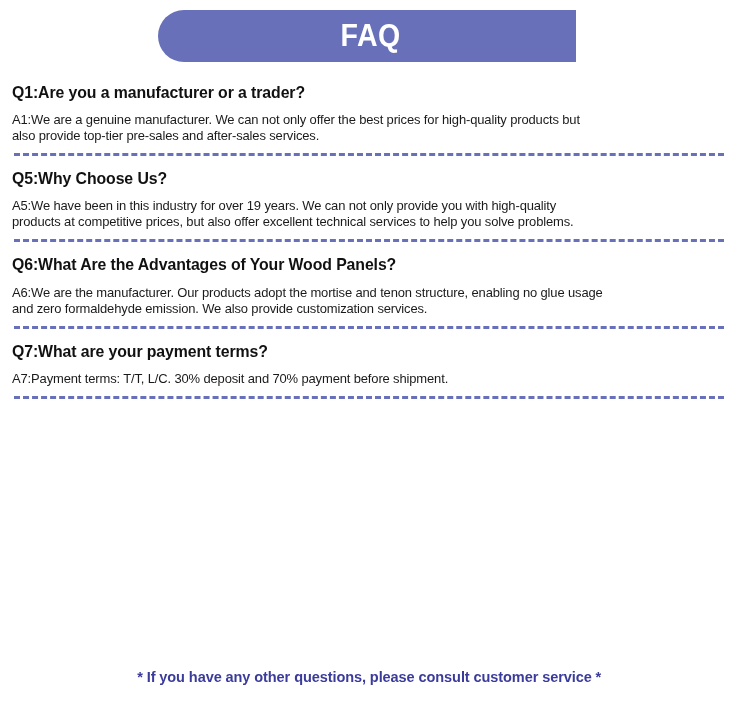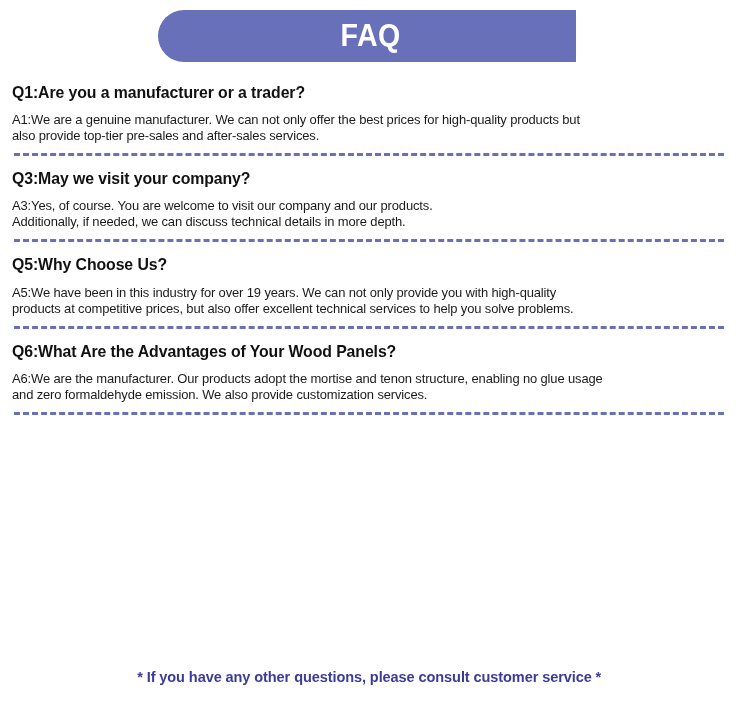--- a/index.html
+++ b/index.html
@@ -124,40 +124,39 @@
 <div class="faq-list">
     <div class="faq-item">
       <div class="question">Q1:Are you a manufacturer or a trader?</div>
       <div class="answer">
         <span class="ln">A1:We are a genuine manufacturer. We can not only offer the best prices for high-quality products but</span>
         <span class="ln">also provide top-tier pre-sales and after-sales services.</span>
       </div>
       <div class="divider"></div>
     </div>
     <div class="faq-item">
-      <div class="question">Q3:May we visit your company?</div>
-      <div class="answer">
-        <span class="ln">A3:Yes, of course. You are welcome to visit our company and our products.</span>
-        <span class="ln">Additionally, if needed, we can discuss technical details in more depth.</span>
-      </div>
-      <div class="divider"></div>
-    </div>
-    <div class="faq-item">
       <div class="question">Q5:Why Choose Us?</div>
       <div class="answer">
         <span class="ln">A5:We have been in this industry for over 19 years. We can not only provide you with high-quality</span>
         <span class="ln">products at competitive prices, but also offer excellent technical services to help you solve problems.</span>
       </div>
       <div class="divider"></div>
     </div>
     <div class="faq-item">
       <div class="question">Q6:What Are the Advantages of Your Wood Panels?</div>
       <div class="answer">
         <span class="ln">A6:We are the manufacturer. Our products adopt the mortise and tenon structure, enabling no glue usage</span>
         <span class="ln">and zero formaldehyde emission. We also provide customization services.</span>
       </div>
       <div class="divider"></div>
     </div>
+    <div class="faq-item">
+      <div class="question">Q7:What are your payment terms?</div>
+      <div class="answer">
+        <span class="ln">A7:Payment terms: T/T, L/C. 30% deposit and 70% payment before shipment.</span>
+      </div>
+      <div class="divider"></div>
+    </div>
   </div>
 
 <div class="footer">
   <span class="footer-note">* If you have any other questions, please consult customer service *</span>
 </div>
 
 </body></html>

